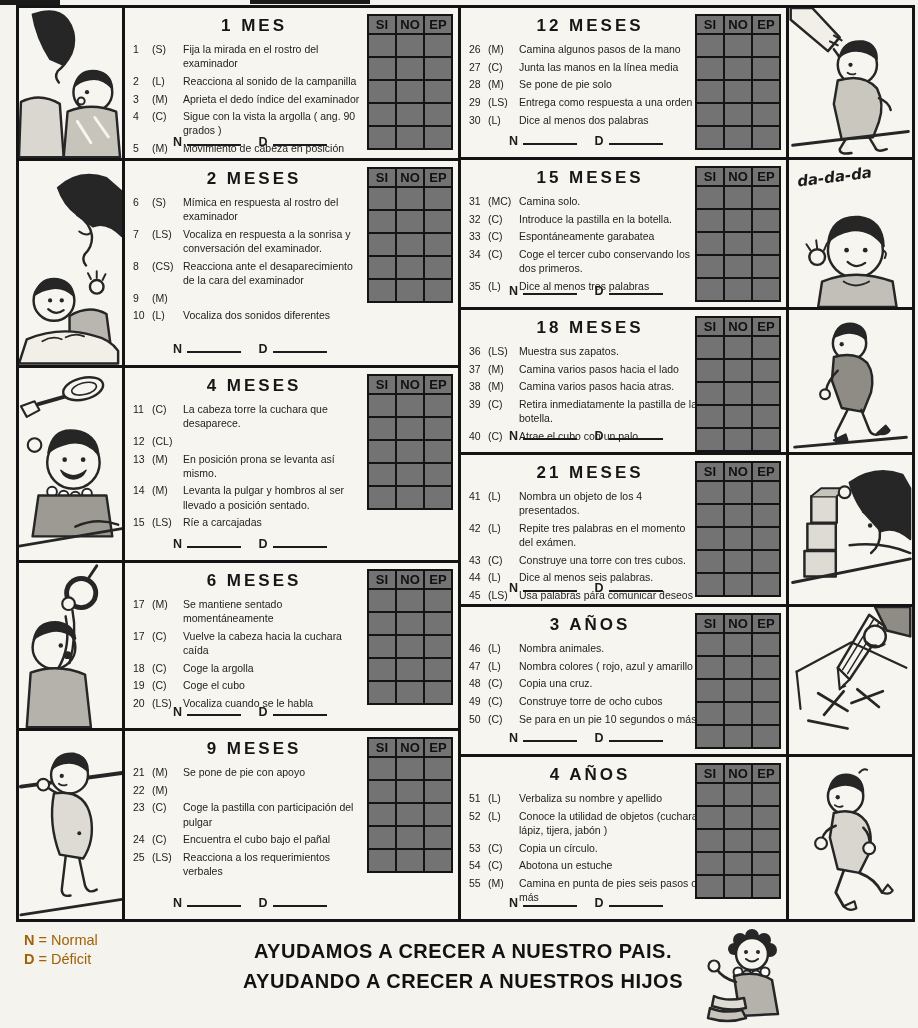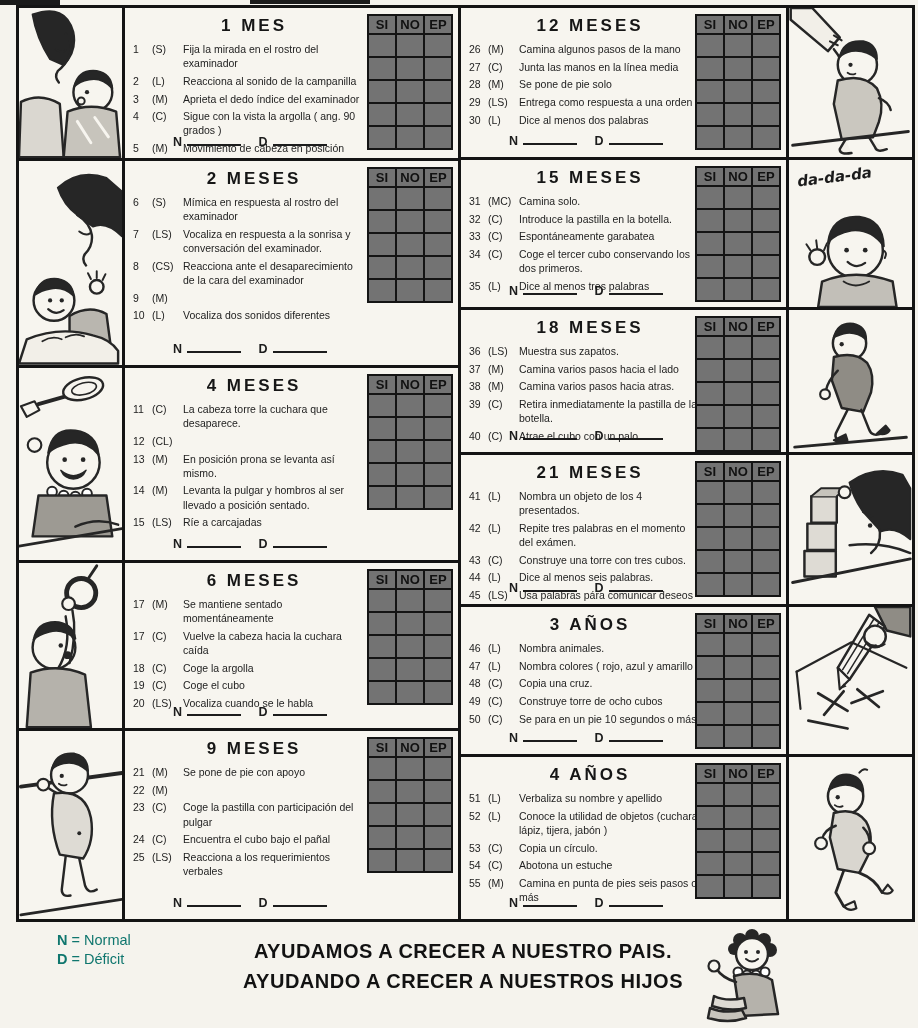--- a/index.html
+++ b/index.html
@@ -45,21 +45,21 @@
   .item{display:grid;grid-template-columns:16px 28px 1fr;gap:3px;
         font-size:10.5px;line-height:1.35;margin-bottom:3.5px;color:#222;}
   .it-num{text-align:left;}
   .nd-line{position:absolute;bottom:9px;left:48px;font-size:12.5px;font-weight:bold;}
   .blank{display:inline-block;width:54px;height:10px;border-bottom:2px solid #1c1c1c;
          margin:0 14px 0 5px;}
   .dada{position:absolute;top:8px;left:8px;font-family:"DejaVu Sans",sans-serif;
         font-style:italic;font-size:15px;font-weight:bold;transform:rotate(-7deg);color:#1b1b1b;}
   .illus{width:100%;height:100%;display:block;}
   .bottom{position:absolute;left:0;top:922px;width:918px;height:106px;}
-  .legend{position:absolute;left:24px;top:10px;font-size:14.5px;color:#0f766e;margin-left:33px;}
+  .legend{position:absolute;left:24px;top:10px;font-size:14.5px;color:#a16207;}
   .legend-line{margin-bottom:3px;}
   .legend-sym{font-weight:bold;}
   .slogan{position:absolute;left:228px;top:14px;width:470px;text-align:center;
           font-weight:bold;font-size:20px;letter-spacing:0.5px;line-height:1.5;color:#121212;}
   .doll{position:absolute;left:700px;top:4px;width:100px;height:98px;}
   .smudge{position:absolute;background:#1a1a1a;}
   svg{stroke-linecap:round;stroke-linejoin:round;}
 </style>
 </head>
 <body>

